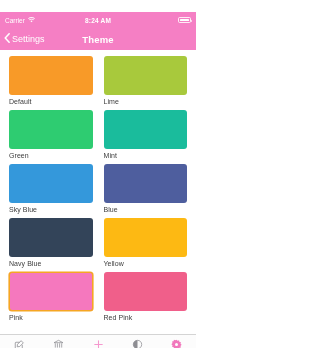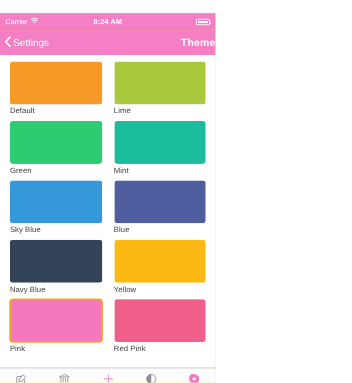--- a/index.html
+++ b/index.html
@@ -39,21 +39,21 @@
   .navbar {
     height:22px; background:#F57FC4; color:#fff;
     display:flex; align-items:center; position:relative; flex:0 0 auto;
   }
   .nav-back {
     display:flex; align-items:center; gap:2px;
     padding-left:4px; font-size:9px; cursor:pointer; z-index:2;
   }
   .chev { display:block; }
   .nav-title {
-    position:absolute; left:0; right:0; text-align:right;
+    position:absolute; left:0; right:0; text-align:center;
     font-size:9.5px; font-weight:bold; letter-spacing:.2px;
   }
 
   
   .content { flex:1 1 auto; overflow:hidden; background:#fff; padding:6px 9px 0 9px; }
   .grid { display:grid; grid-template-columns:1fr 1fr; column-gap:11px; row-gap:0; }
   .cell { margin-bottom:5px; }
   .swatch {
     height:39px; border-radius:3px; width:100%;
     border:1.2px solid transparent; cursor:pointer;

